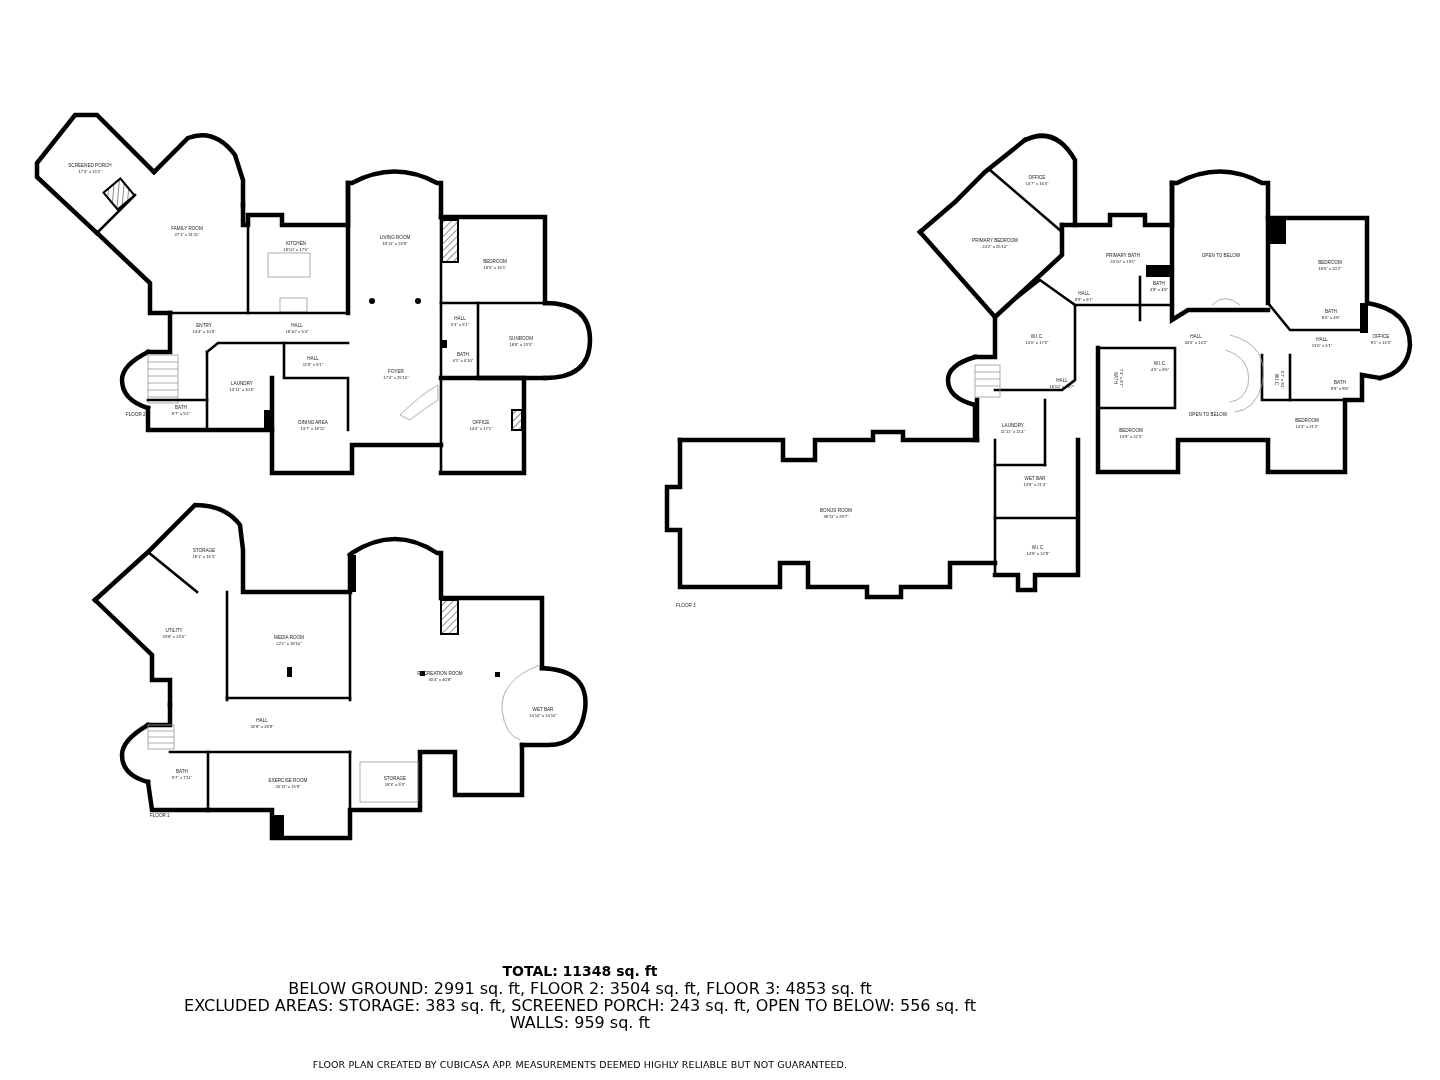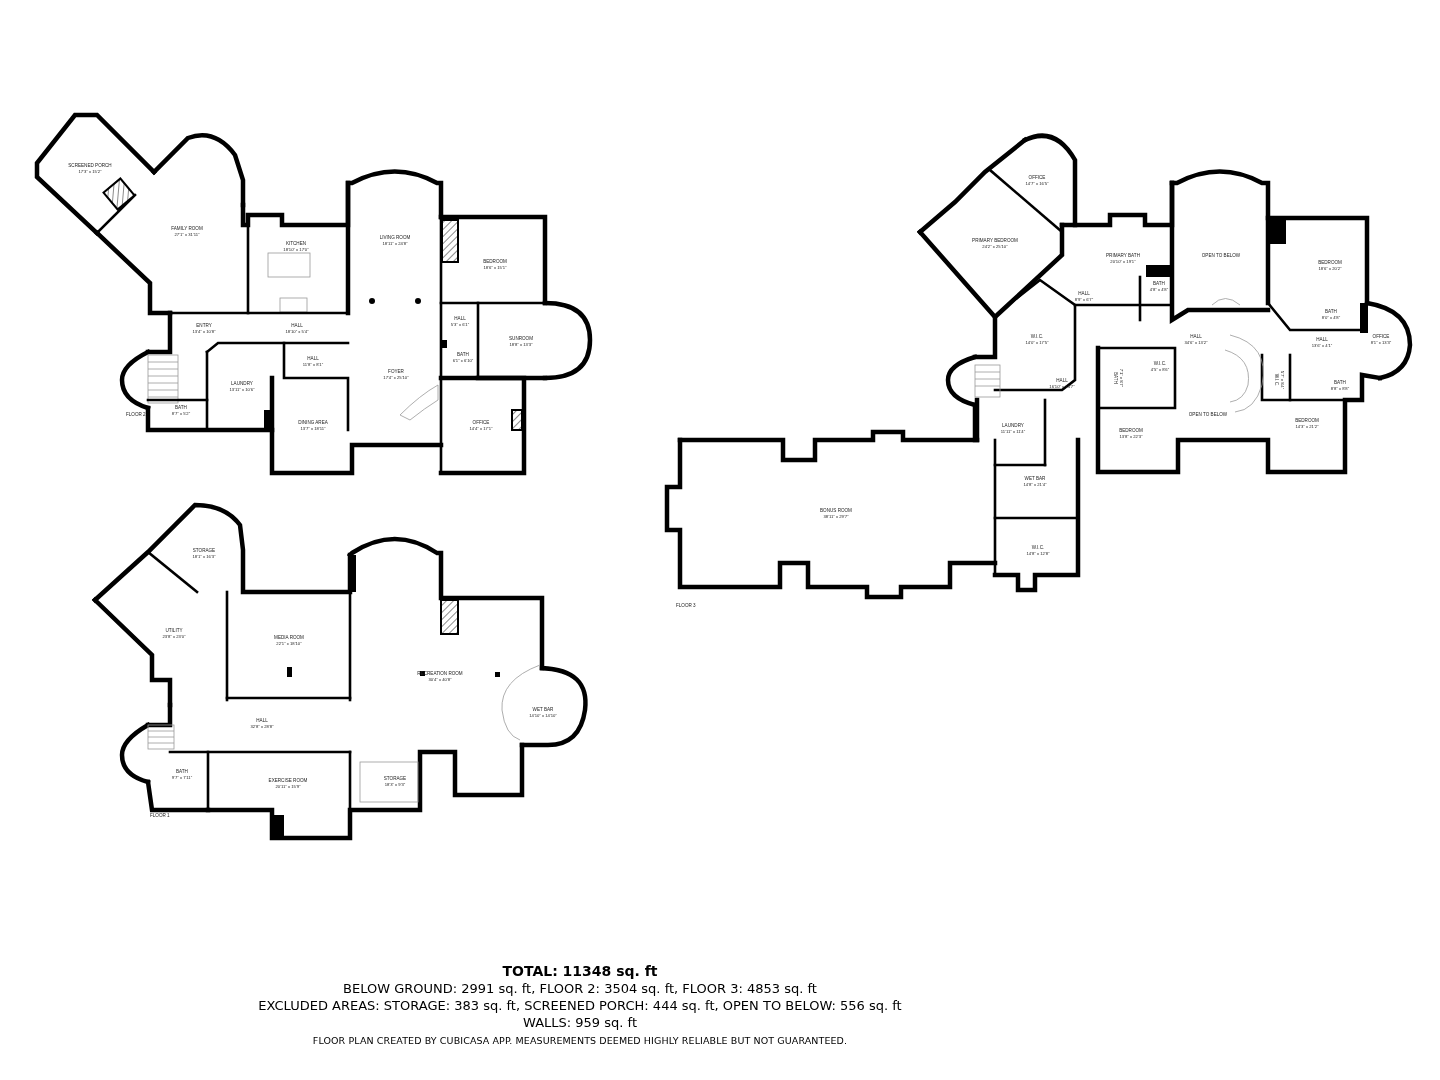--- a/index.html
+++ b/index.html
@@ -8,22 +8,22 @@
   .wall { fill:none; stroke:#000; stroke-width:4.5; stroke-linejoin:miter; stroke-linecap:square; }
   .iwall { fill:none; stroke:#000; stroke-width:2.6; stroke-linecap:square; }
   .thin { fill:none; stroke:#999; stroke-width:0.8; }
   .blk { fill:#000; }
   .hatch { fill:url(#hatch); stroke:#000; stroke-width:2; }
   .rl { font-family:"Liberation Sans", sans-serif; font-size:4.6px; fill:#222; text-anchor:middle; }
   .rd { font-family:"Liberation Sans", sans-serif; font-size:4.2px; fill:#222; text-anchor:middle; }
   .fl { font-family:"Liberation Sans", sans-serif; font-size:4.6px; fill:#222; }
   #summary { position:absolute; left:0; top:963px; width:1160px; text-align:center; font-family:"DejaVu Sans", sans-serif; }
   #summary .total { font-weight:bold; font-size:14px; line-height:17px; }
-  #summary .line { font-size:13px; line-height:17px; }
-  #summary .disclaimer { font-size:9.5px; margin-top:4px; letter-spacing:0.1px; }
+  #summary .line { font-size:16px; line-height:17px; }
+  #summary .disclaimer { font-size:9.5px; margin-top:28px; letter-spacing:0.1px; }
 </style>
 </head>
 <body>
 
 <svg id="plan" viewBox="0 0 1440 1080" xmlns="http://www.w3.org/2000/svg">
   <defs>
     <pattern id="hatch" width="5" height="5" patternUnits="userSpaceOnUse" patternTransform="rotate(45)">
       <rect width="5" height="5" fill="#fff"></rect>
       <line x1="0" y1="0" x2="0" y2="5" stroke="#000" stroke-width="0.9"></line>
     </pattern>
@@ -265,16 +265,16 @@
     <text class="rd" x="1038" y="555">14'8" x 12'8"</text>
     <text class="rl" x="836" y="512">BONUS ROOM</text>
     <text class="rd" x="836" y="518">38'11" x 29'7"</text>
     <text class="fl" x="676" y="607">FLOOR 3</text>
   </g>
 </svg>
 
 <div id="summary">
   <div class="total">TOTAL: 11348 sq. ft</div>
   <div class="line">BELOW GROUND: 2991 sq. ft, FLOOR 2: 3504 sq. ft, FLOOR 3: 4853 sq. ft</div>
-  <div class="line">EXCLUDED AREAS: STORAGE: 383 sq. ft, SCREENED PORCH: 444 sq. ft, OPEN TO BELOW: 556 sq. ft</div>
+  <div class="line">EXCLUDED AREAS: STORAGE: 383 sq. ft, SCREENED PORCH: 243 sq. ft, OPEN TO BELOW: 556 sq. ft</div>
   <div class="line">WALLS: 959 sq. ft</div>
   <div class="disclaimer">FLOOR PLAN CREATED BY CUBICASA APP. MEASUREMENTS DEEMED HIGHLY RELIABLE BUT NOT GUARANTEED.</div>
 </div>
 
 </body></html>

